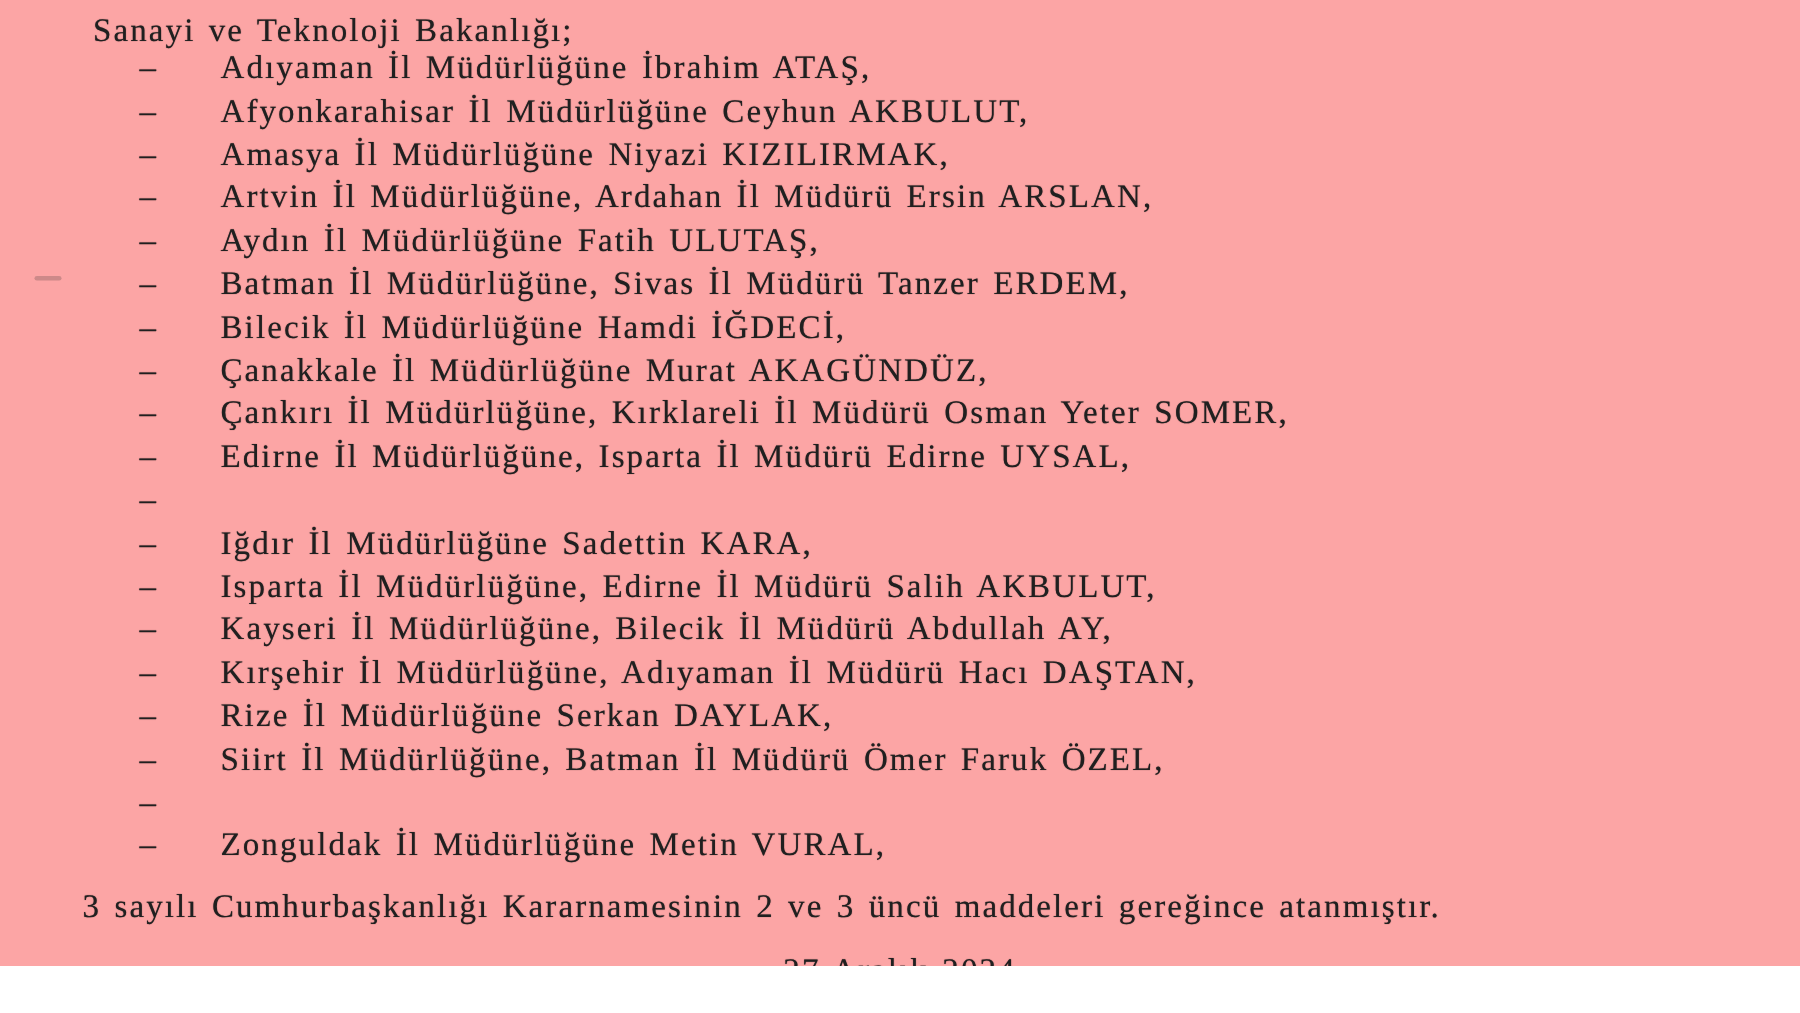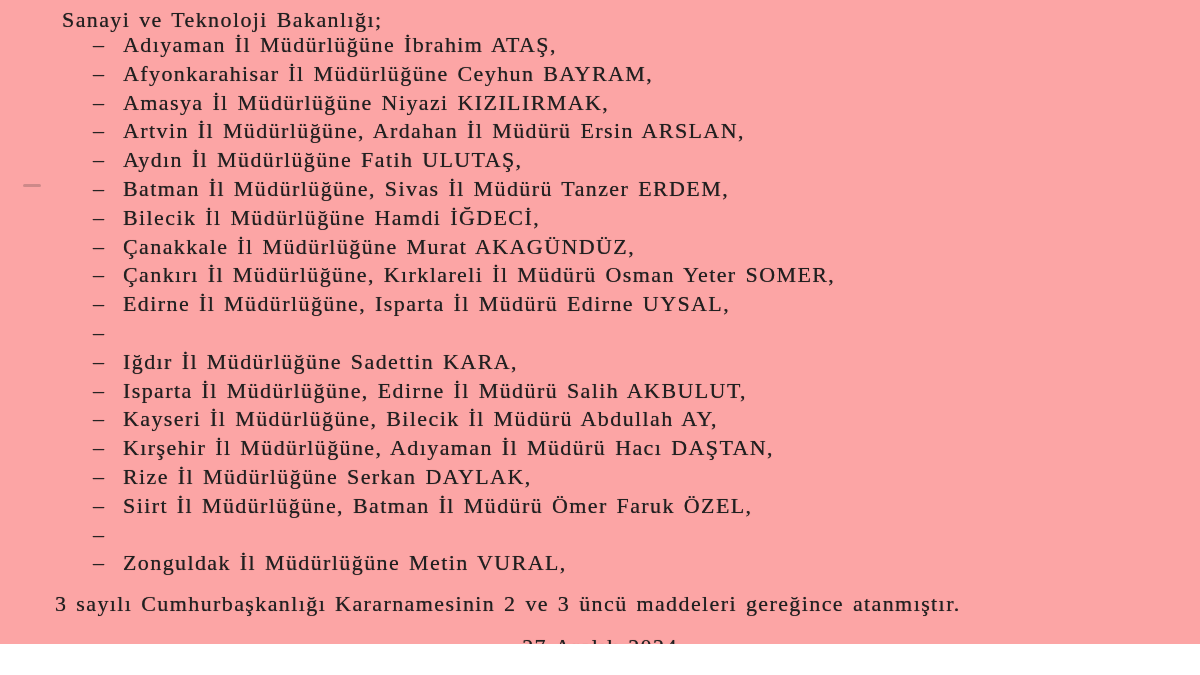--- a/index.html
+++ b/index.html
@@ -14,20 +14,21 @@
     background: #fca5a5;
     overflow: hidden;
     font-family: "Liberation Serif", "DejaVu Serif", serif;
     color: #202020;
     filter: blur(0.3px);
   }
   .scan-text {
     text-shadow: 0 0 0.7px rgba(10, 10, 10, 0.6);
     letter-spacing: 1.4px;
     word-spacing: 2px;
+    margin-left: 24px;
   }
   .heading {
     position: absolute;
     top: 6px;
     left: 62px;
     font-size: 22px;
     line-height: 28px;
     margin: 0;
     white-space: nowrap;
   }
@@ -90,21 +91,21 @@
 
   <p class="heading scan-text">Sanayi ve Teknoloji Bakanlığı;</p>
 
   <ul class="appointments">
     <li>
         <span class="dash scan-text">–</span>
         <span class="scan-text">Adıyaman İl Müdürlüğüne İbrahim ATAŞ,</span>
       </li>
     <li>
         <span class="dash scan-text">–</span>
-        <span class="scan-text">Afyonkarahisar İl Müdürlüğüne Ceyhun BAYRAM,</span>
+        <span class="scan-text">Afyonkarahisar İl Müdürlüğüne Ceyhun AKBULUT,</span>
       </li>
     <li>
         <span class="dash scan-text">–</span>
         <span class="scan-text">Amasya İl Müdürlüğüne Niyazi KIZILIRMAK,</span>
       </li>
     <li>
         <span class="dash scan-text">–</span>
         <span class="scan-text">Artvin İl Müdürlüğüne, Ardahan İl Müdürü Ersin ARSLAN,</span>
       </li>
     <li>

